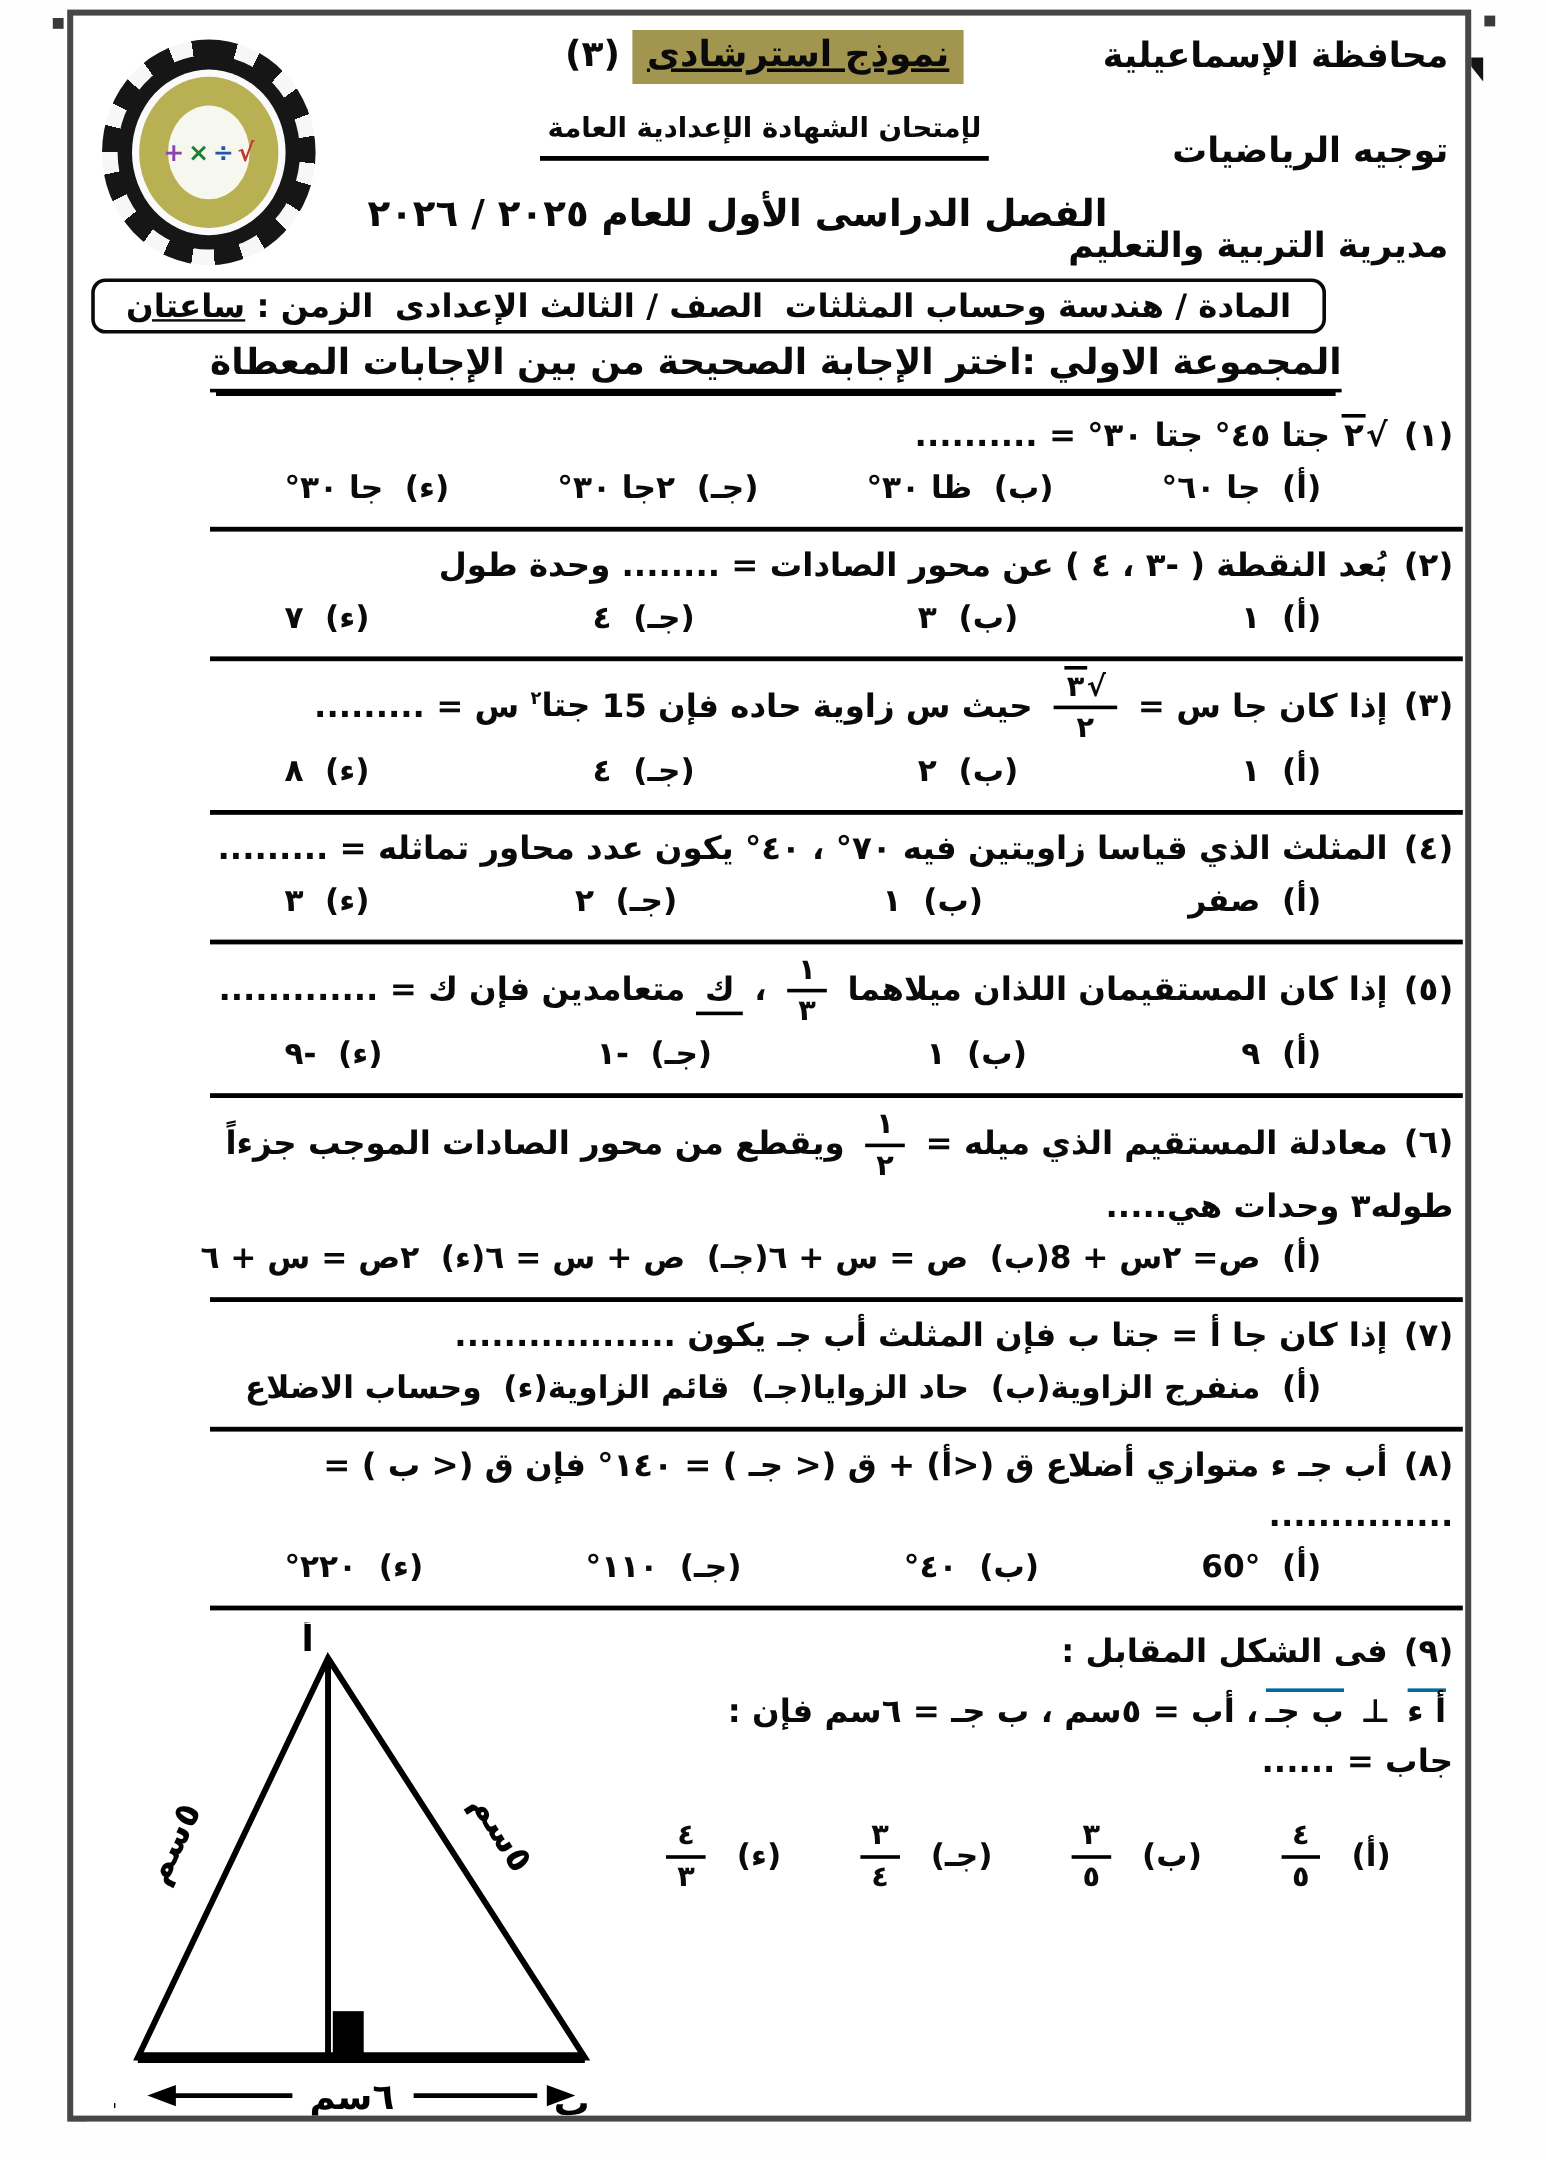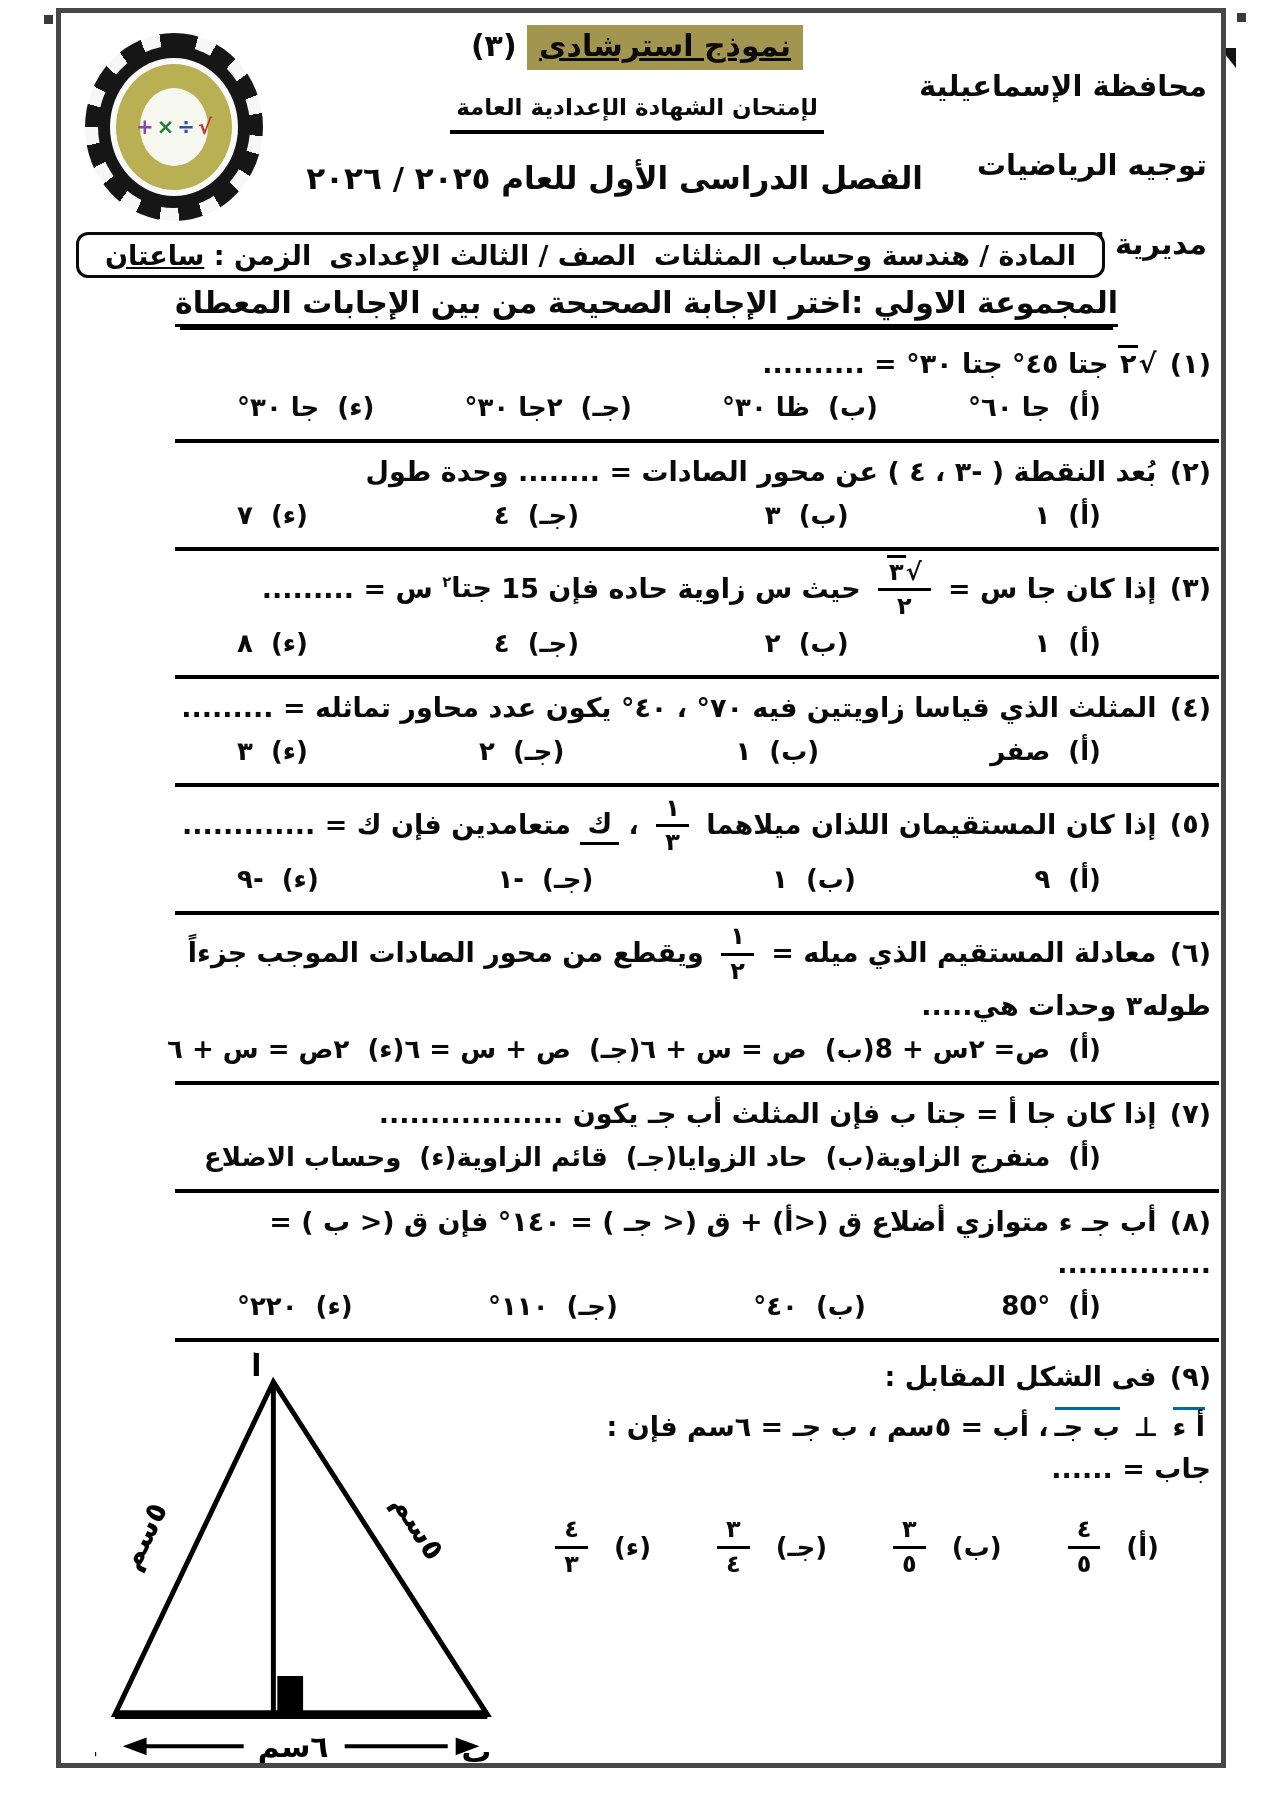--- a/index.html
+++ b/index.html
@@ -14,21 +14,21 @@
   .logo{position:absolute;top:20px;left:24px;width:178px;height:188px;}
   .logo div{position:absolute;border-radius:50%;}
   .l-teeth{inset:0;background:repeating-conic-gradient(#161616 0deg 15deg,#f7f7f7 15deg 27deg);}
   .l-black{inset:13px;background:#161616;}
   .l-white{inset:25px;background:#fafafa;}
   .l-olive{inset:31px;background:#b9b054;}
   .l-core{inset:55px;background:#f6f7ef;display:flex;align-items:center;justify-content:center;gap:3px;
           font-size:21px;font-weight:700;}
   .l-core .s1{color:#c0392b;} .l-core .s2{color:#2953a8;} .l-core .s3{color:#1e7e34;} .l-core .s4{color:#8e44ad;}
   
-  .hdr-right{position:absolute;top:16px;right:14px;text-align:right;font-size:29px;line-height:1.2;margin-top:40px;}
+  .hdr-right{position:absolute;top:16px;right:14px;text-align:right;font-size:29px;line-height:1.2;}
   .hdr-right div{margin-bottom:44px;white-space:nowrap;}
   .hdr-center{position:absolute;top:12px;right:298px;width:572px;text-align:center;}
   .model-line{font-size:30px;}
   .hl{background:#a2954f;padding:3px 12px 7px;text-decoration:underline;display:inline-block;}
   .exam-title{display:inline-block;font-size:23px;margin-top:24px;padding:0 6px 10px;
               border-bottom:4px solid #000;letter-spacing:-1px;}
   .term-line{font-size:31px;margin-top:26px;white-space:nowrap;}
   
   .infobar{position:absolute;top:219px;right:116px;left:15px;height:46px;border:3.5px solid #0a0a0a;
            border-radius:12px;display:flex;align-items:center;justify-content:space-between;
@@ -285,21 +285,21 @@
                 <span class="c-val"><span>وحساب الاضلاع</span></span>
               </div>
             </div>
           </div>
           <div class="sep"></div>
           <div>
             <div class="q-line"><span class="q-num">(٨)</span> <span>أب جـ ء متوازي أضلاع ق (&lt;أ) + ق (&lt; جـ ) = ١٤٠° فإن ق (&lt; ب ) = ...............</span></div>
             <div class="choices">
               <div class="choice">
                 <span class="c-label">(أ)</span>
-                <span class="c-val"><span>80°</span></span>
+                <span class="c-val"><span>60°</span></span>
               </div>
               <div class="choice">
                 <span class="c-label">(ب)</span>
                 <span class="c-val"><span>٤٠°</span></span>
               </div>
               <div class="choice">
                 <span class="c-label">(جـ)</span>
                 <span class="c-val"><span>١١٠°</span></span>
               </div>
               <div class="choice">

